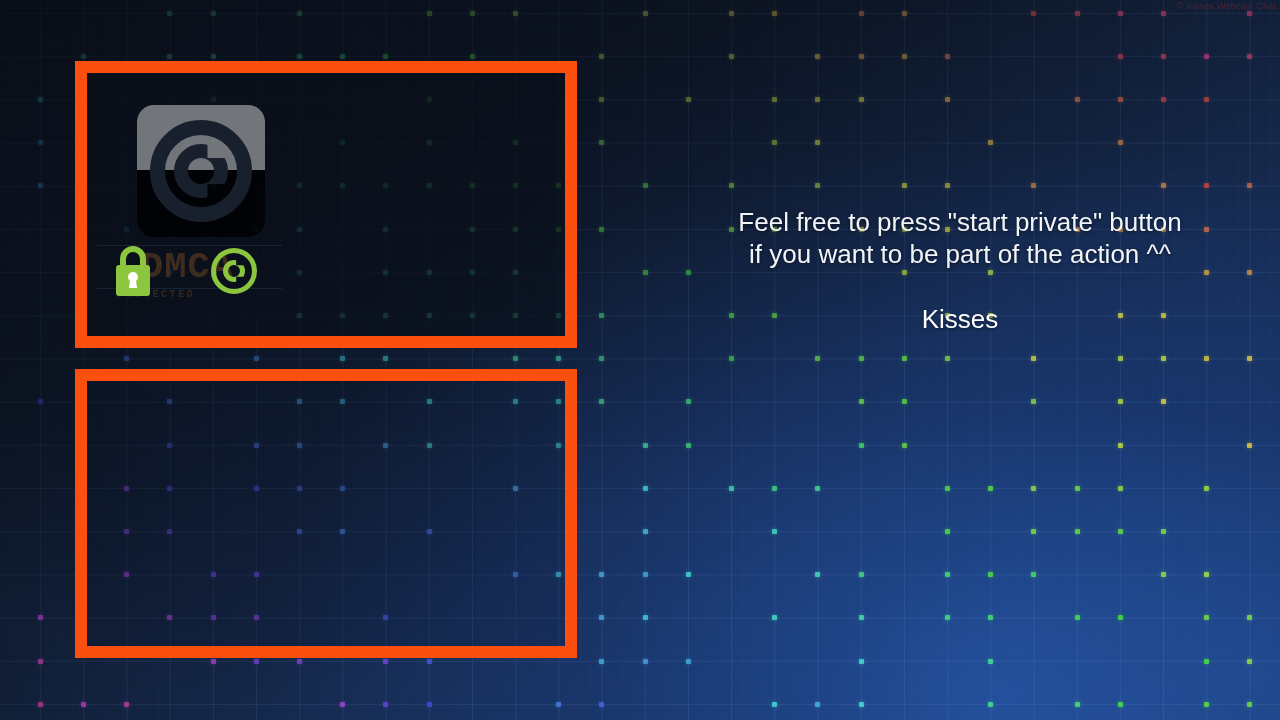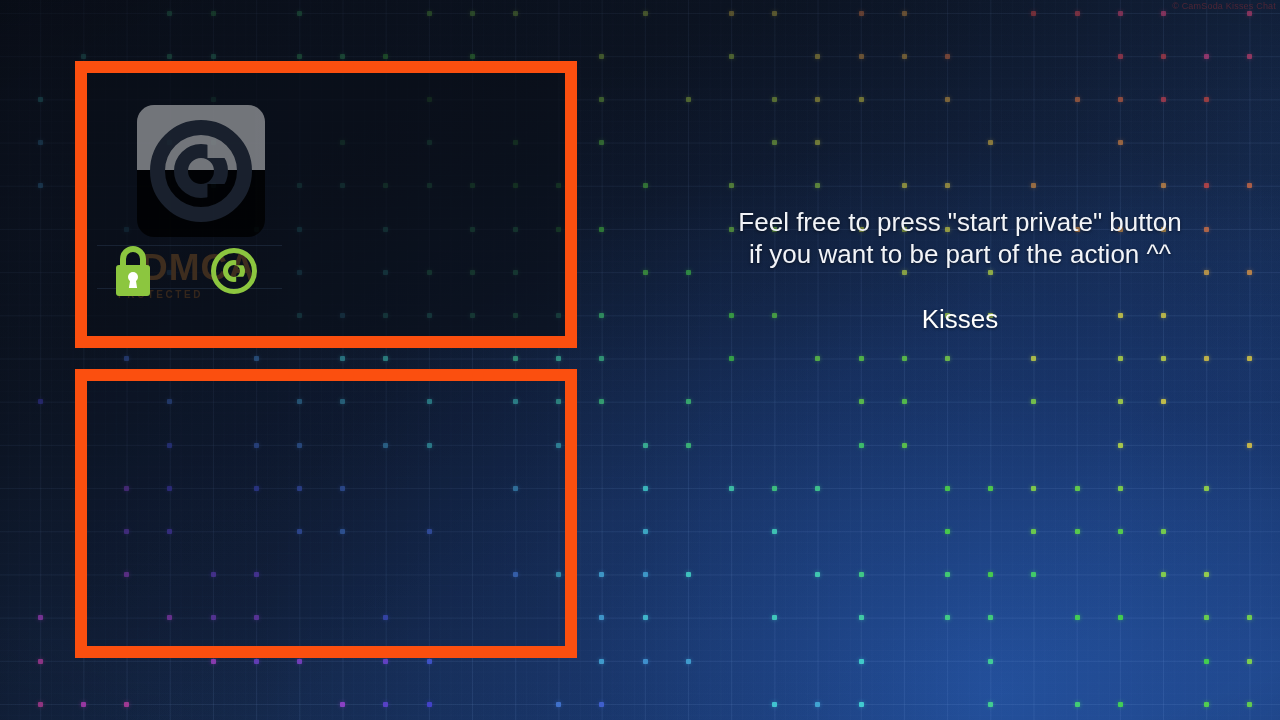--- a/index.html
+++ b/index.html
@@ -50,20 +50,21 @@
     background:radial-gradient(130% 110% at 55% 50%, rgba(0,0,0,0) 52%, rgba(0,0,0,0.38) 100%);
   }
   .dots-layer { position:absolute; inset:0; pointer-events:none; }
   .dot { position:absolute; width:5px; height:5px; border-radius:1px; }
 
   
   .frame {
     position:absolute;
     border-style:solid;
     background:rgba(8,12,22,0.30);
+    font-family:Liberation Mono, monospace;
   }
   #frame-top {
     left:75px; top:61px; width:502px; height:287px;
     border-width:12px;
     background:rgba(10,14,24,0.62);
   }
   #frame-bottom {
     left:75px; top:369px; width:502px; height:289px;
     border-width:12px;
     background:rgba(10,18,38,0.16);
@@ -459,15 +460,15 @@
   <div class="frame" id="frame-bottom" style="border-color:#fb4f0f">
     <span></span>
   </div>
 
   <div id="message-panel">
     <div id="body-line-1">Feel free to press "start private" button</div>
     <div id="body-line-2">if you want to be part of the action ^^</div>
     <div id="signoff">Kisses</div>
   </div>
 
-  <div id="corner-watermark">© CamSoda Kisses Chat</div>
+  <div id="corner-watermark">© Kisses Webcam Chat</div>
 
 </div>
 
 </body></html>

